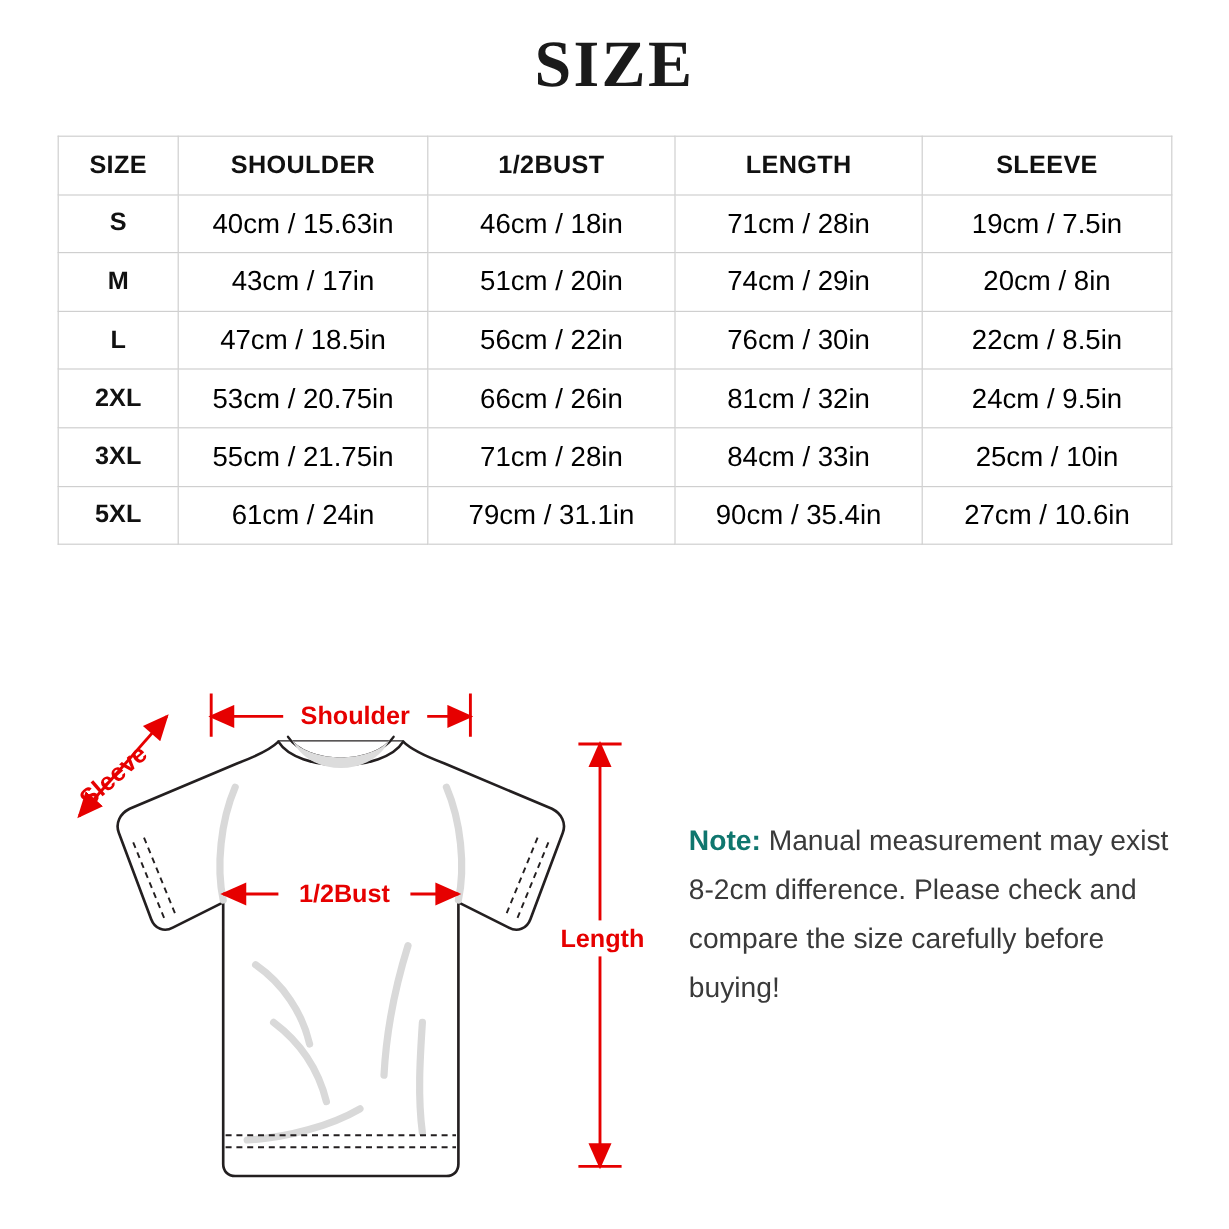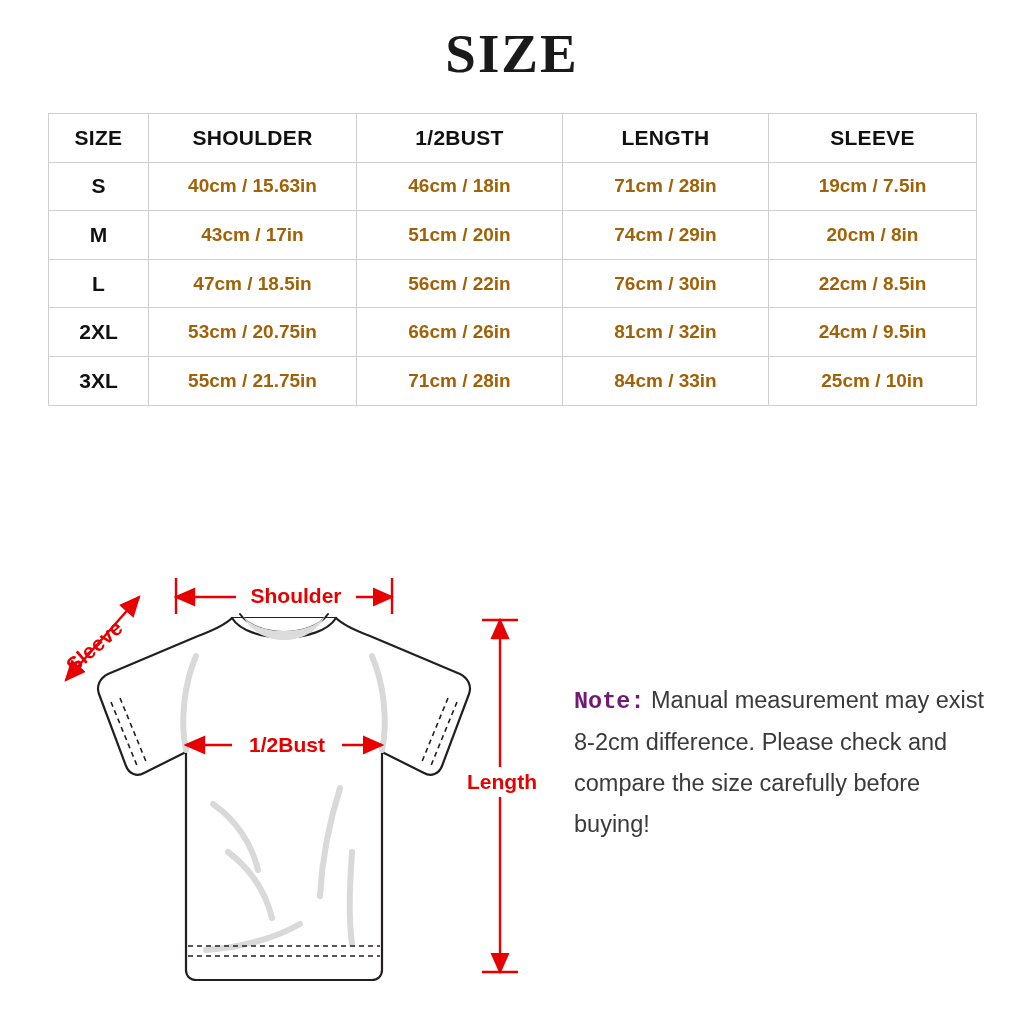--- a/index.html
+++ b/index.html
@@ -37,24 +37,23 @@
     left: 48px;
     width: 928px;
     border-collapse: collapse;
     table-layout: fixed;
   }
   .size-table td {
     border: 1px solid #cfcfcf;
     height: 45.6px;
     text-align: center;
     vertical-align: middle;
-    font-size: 19px;
-    color: #a16207;
+    font-size: 23px;
+    color: #000000;
     font-family: "Liberation Sans", sans-serif;
-    font-weight: bold;
   }
   .size-table tr.header td {
     font-weight: 700;
     font-size: 21px;
     color: #111111;
     letter-spacing: 0.3px;
   }
   .size-table td.size-col {
     font-weight: 700;
     font-size: 21px;
@@ -86,23 +85,22 @@
     position: absolute;
     top: 680px;
     left: 574px;
     width: 412px;
     font-size: 23.5px;
     line-height: 41px;
     color: #3a3a3a;
     font-family: "Liberation Sans", sans-serif;
   }
   .note b {
-    color: #701a75;
-    font-weight: 700;
-    font-family: Liberation Mono, monospace;
+    color: #0f766e;
+    font-weight: 700;
   }
 </style>
 </head>
 <body>
 
 <div class="title">SIZE</div>
 
 <table class="size-table">
   <colgroup>
     <col class="c-size">
@@ -147,20 +145,27 @@
       <td>66cm / 26in</td>
       <td>81cm / 32in</td>
       <td>24cm / 9.5in</td>
     </tr>
     <tr>
       <td class="size-col">3XL</td>
       <td>55cm / 21.75in</td>
       <td>71cm / 28in</td>
       <td>84cm / 33in</td>
       <td>25cm / 10in</td>
+    </tr>
+    <tr>
+      <td class="size-col">5XL</td>
+      <td>61cm / 24in</td>
+      <td>79cm / 31.1in</td>
+      <td>90cm / 35.4in</td>
+      <td>27cm / 10.6in</td>
     </tr>
   </tbody>
 </table>
 
 <div class="diagram">
   <svg width="1024" height="472" viewBox="0 0 1024 472" xmlns="http://www.w3.org/2000/svg">
     <defs>
       <marker id="arrR" markerWidth="10" markerHeight="10" refX="8" refY="4" orient="auto">
         <path d="M0,0 L9,4 L0,8 z" fill="#e60000"></path>
       </marker>

